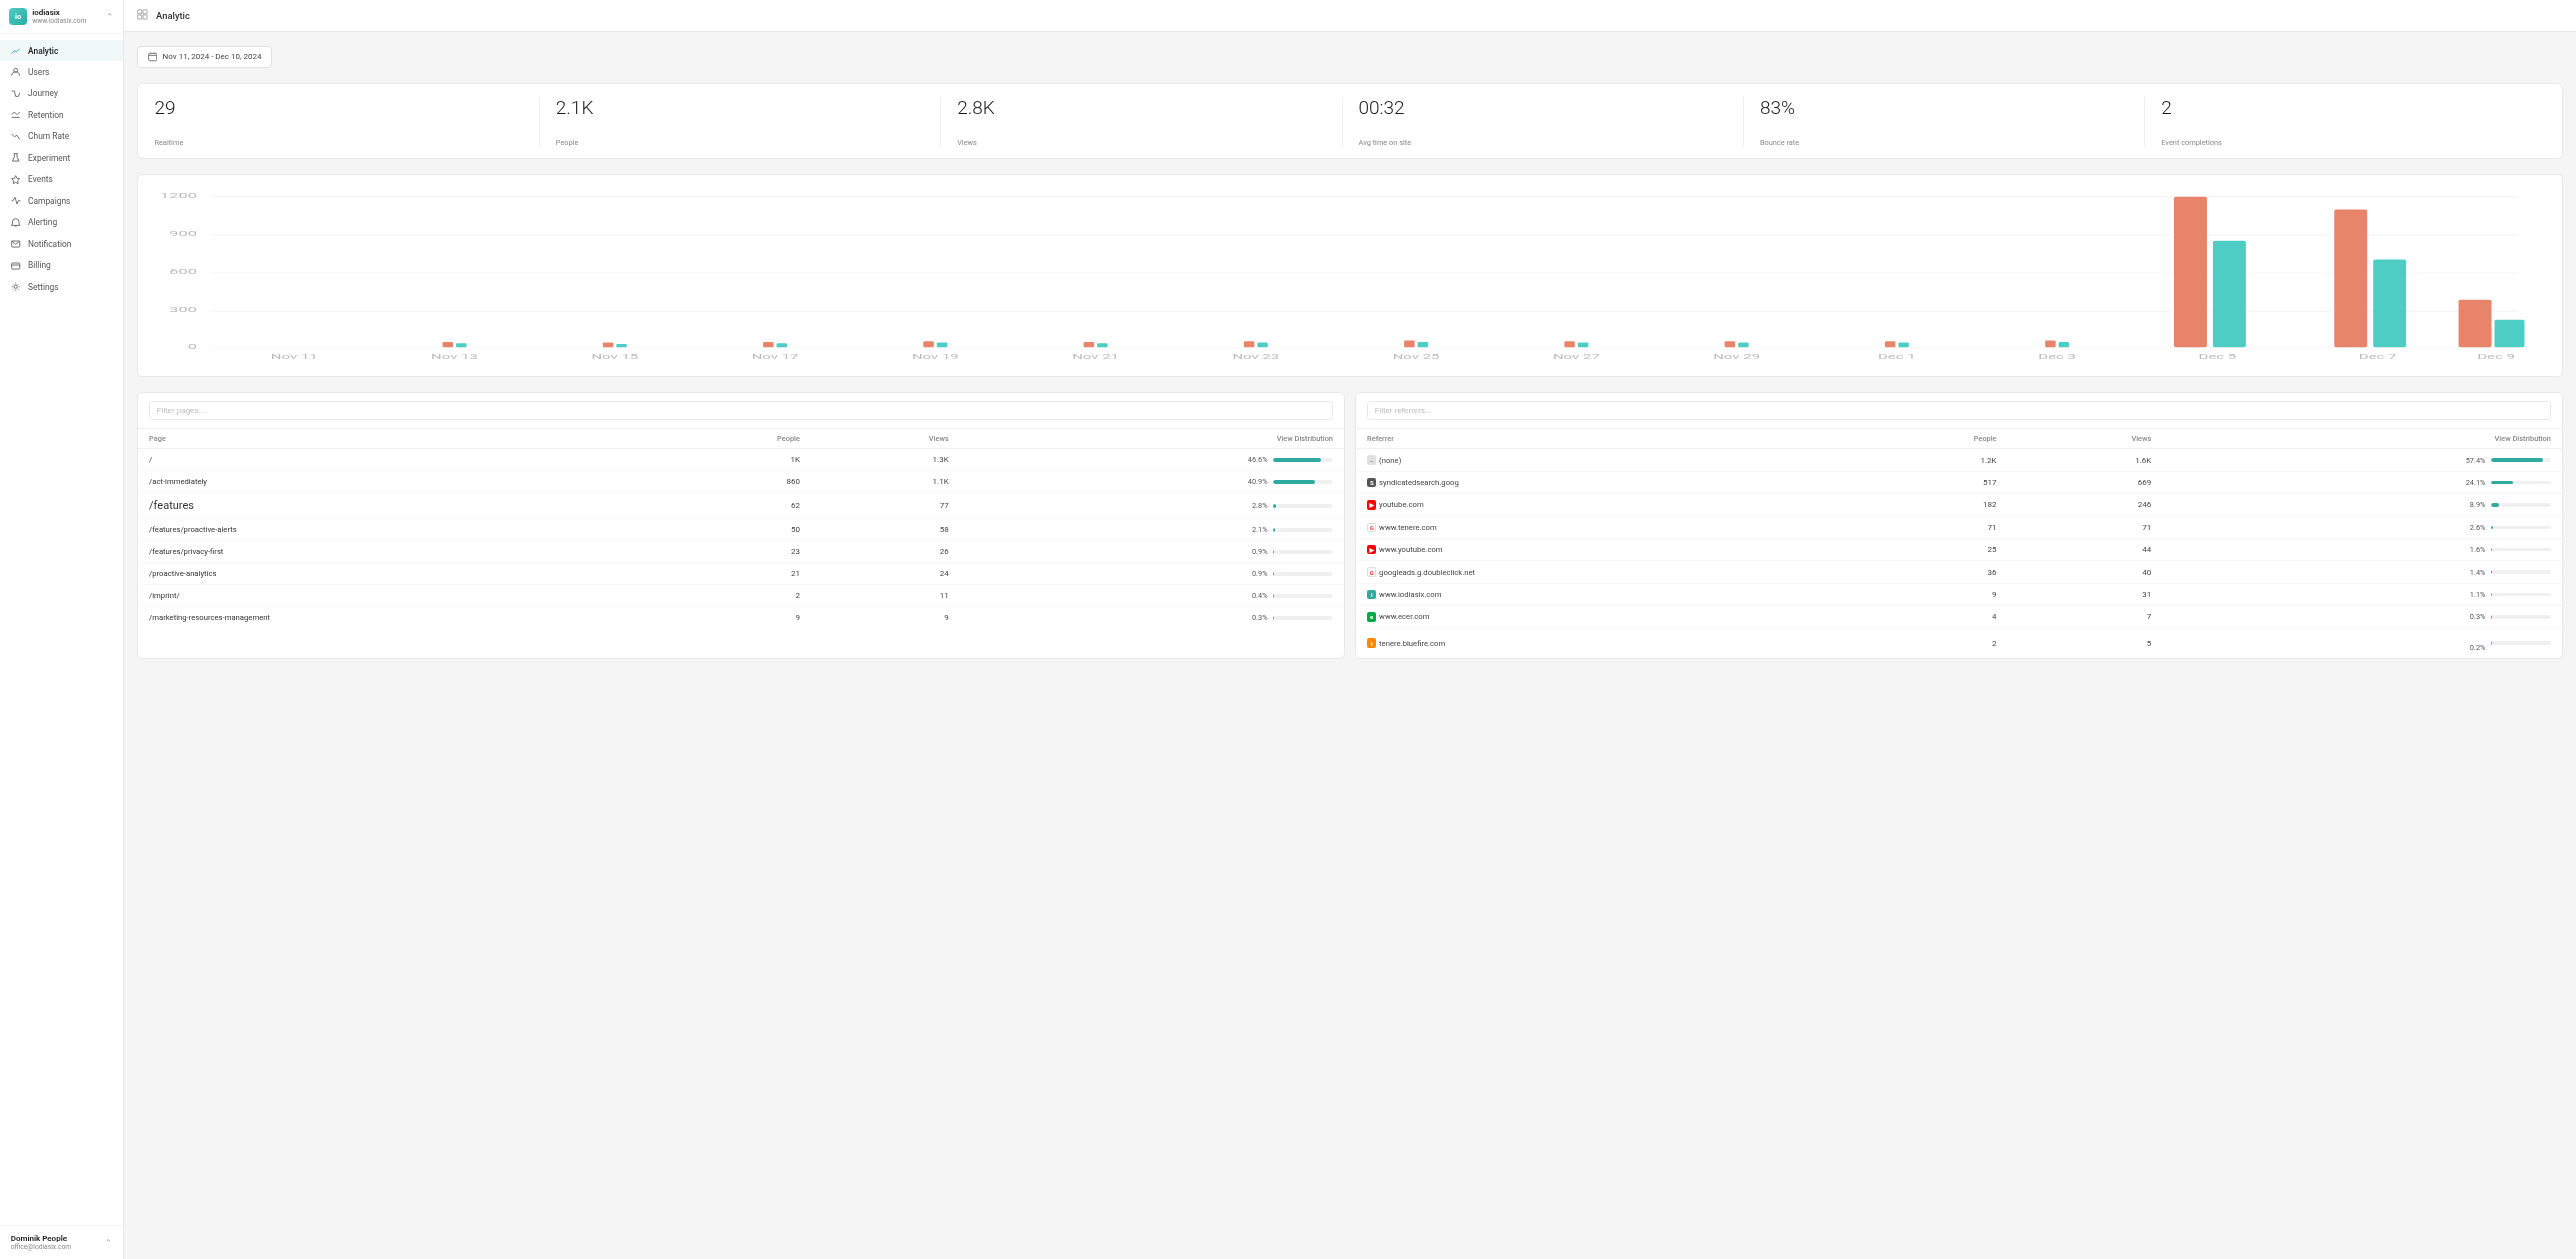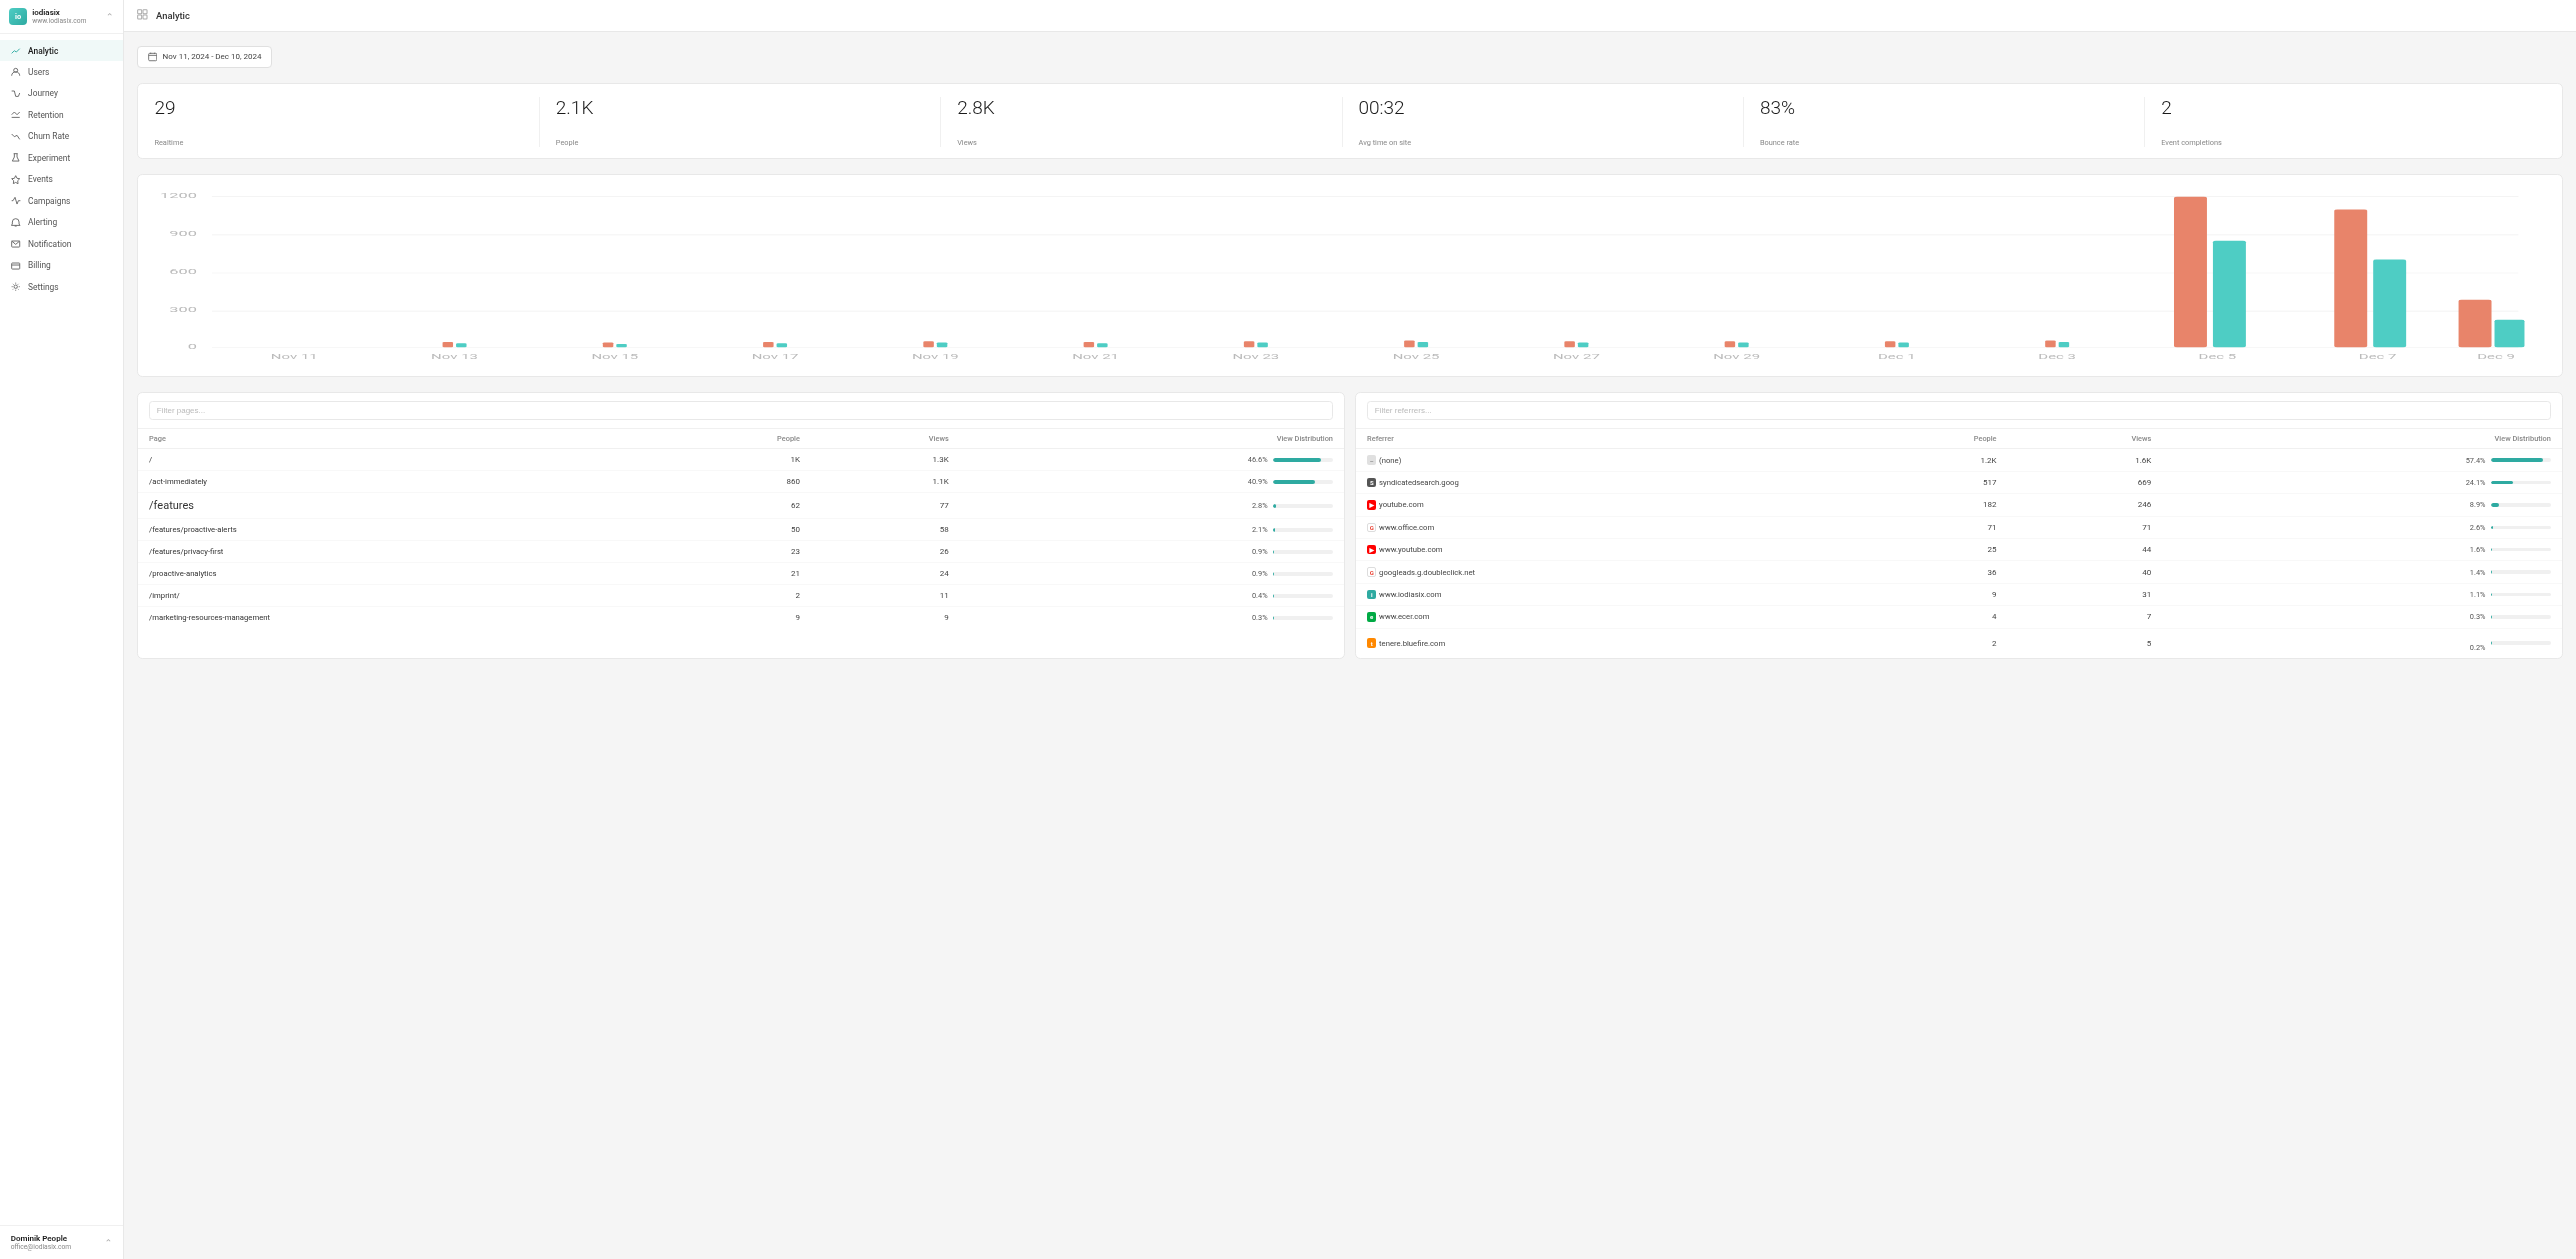--- a/index.html
+++ b/index.html
@@ -524,21 +524,21 @@
         <div class="dist-bar-bg">
           <div class="dist-bar" style="width:13.350000000000001%;"></div>
         </div>
       </div>
     </td>
   </tr>
               <tr>
     <td>
       <div class="ref-row">
         <span class="referrer-icon" style="background:#fff;color:#ea4335;border:0.7px solid #ddd;">G</span>
-        <span style="font-size:7.7px;">www.office.com</span>
+        <span style="font-size:7.7px;">www.tenere.com</span>
       </div>
     </td>
     <td class="right">71</td>
     <td class="right">71</td>
     <td>
       <div class="dist-cell">
         <span style="font-size:7.4px;color:#555;">2.6%</span>
         <div class="dist-bar-bg">
           <div class="dist-bar" style="width:3.9000000000000004%;"></div>
         </div>

